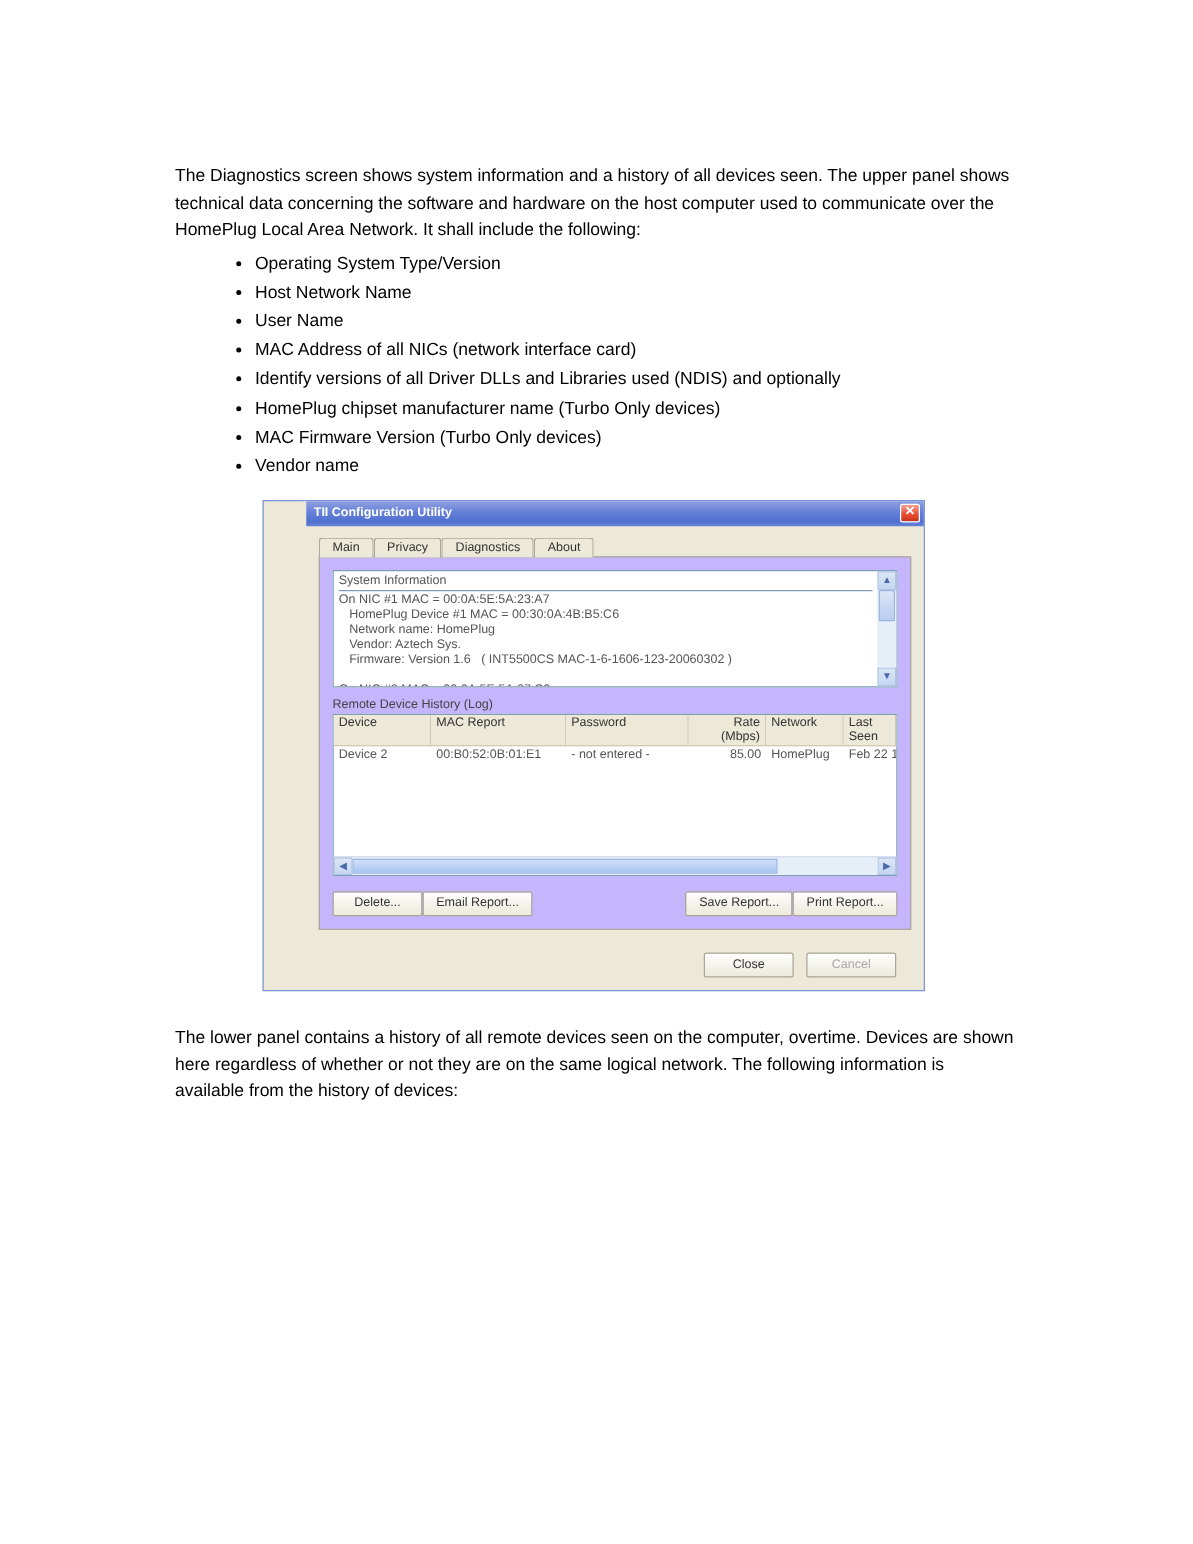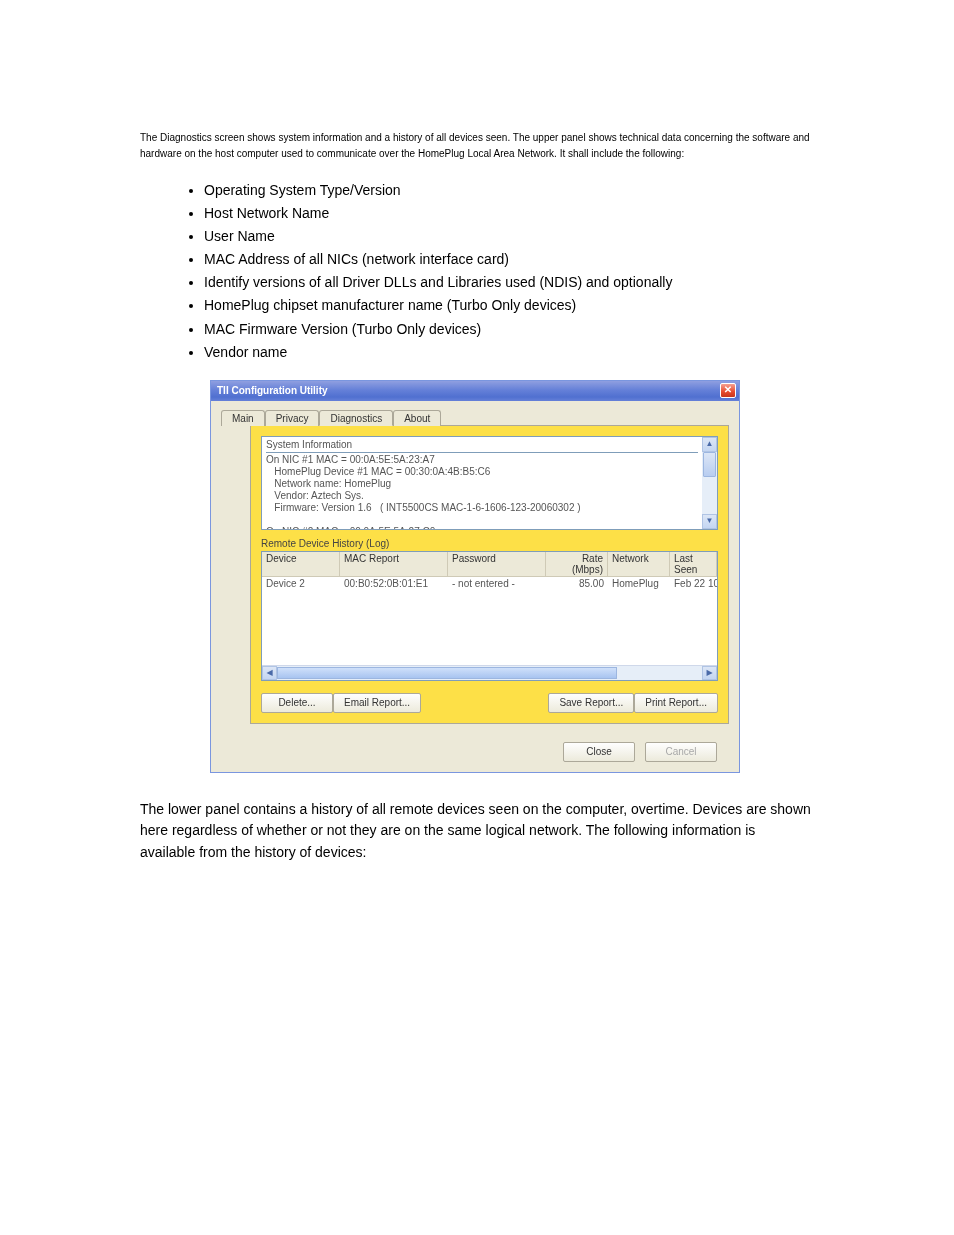--- a/index.html
+++ b/index.html
@@ -13,23 +13,23 @@
   }
   .page {
     padding: 130px 140px 60px 140px;
   }
   .section-title {
     font-size: 14px;
     font-weight: bold;
     margin-bottom: 14px;
   }
   .intro {
-    font-size: 10px;
+    font-size: 14px;
     line-height: 1.55;
-    margin-bottom: 18px;
+    margin-bottom: 4px;
   }
   ul.bullets {
     list-style-type: disc;
     margin-left: 64px;
     margin-bottom: 16px;
   }
   ul.bullets li {
     font-size: 14px;
     line-height: 1.65;
   }
@@ -37,20 +37,21 @@
   .dialog-wrap {
     margin: 16px 0 26px 70px;
     width: 530px;
   }
   .dialog {
     border: 1px solid #7a96df;
     background: #ece9d8;
     font-family: Tahoma, sans-serif;
     font-size: 10px;
     color: #333;
+    padding-left: 34px;
   }
   .titlebar {
     display: flex;
     align-items: center;
     justify-content: space-between;
     height: 20px;
     background: linear-gradient(to bottom, #8f9fe0 0%, #6580d8 45%, #5070d0 80%, #6580d8 100%);
     padding: 0 3px 0 6px;
     color: #fff;
     font-size: 10px;
@@ -86,23 +87,22 @@
     position: relative;
     top: 1px;
   }
   .tab.active {
     background: #ece9d8;
     border-bottom: 1px solid #ece9d8;
     z-index: 2;
   }
   .tab-panel {
     border: 1px solid #aca899;
-    background: #fde047;
+    background: #c4b5fd;
     padding: 10px;
-    margin-left: 29px;
   }
   .sysinfo-box {
     border: 1px solid #7f9db9;
     background: #fff;
     height: 94px;
     position: relative;
     display: flex;
   }
   .sysinfo-text {
     flex: 1;

